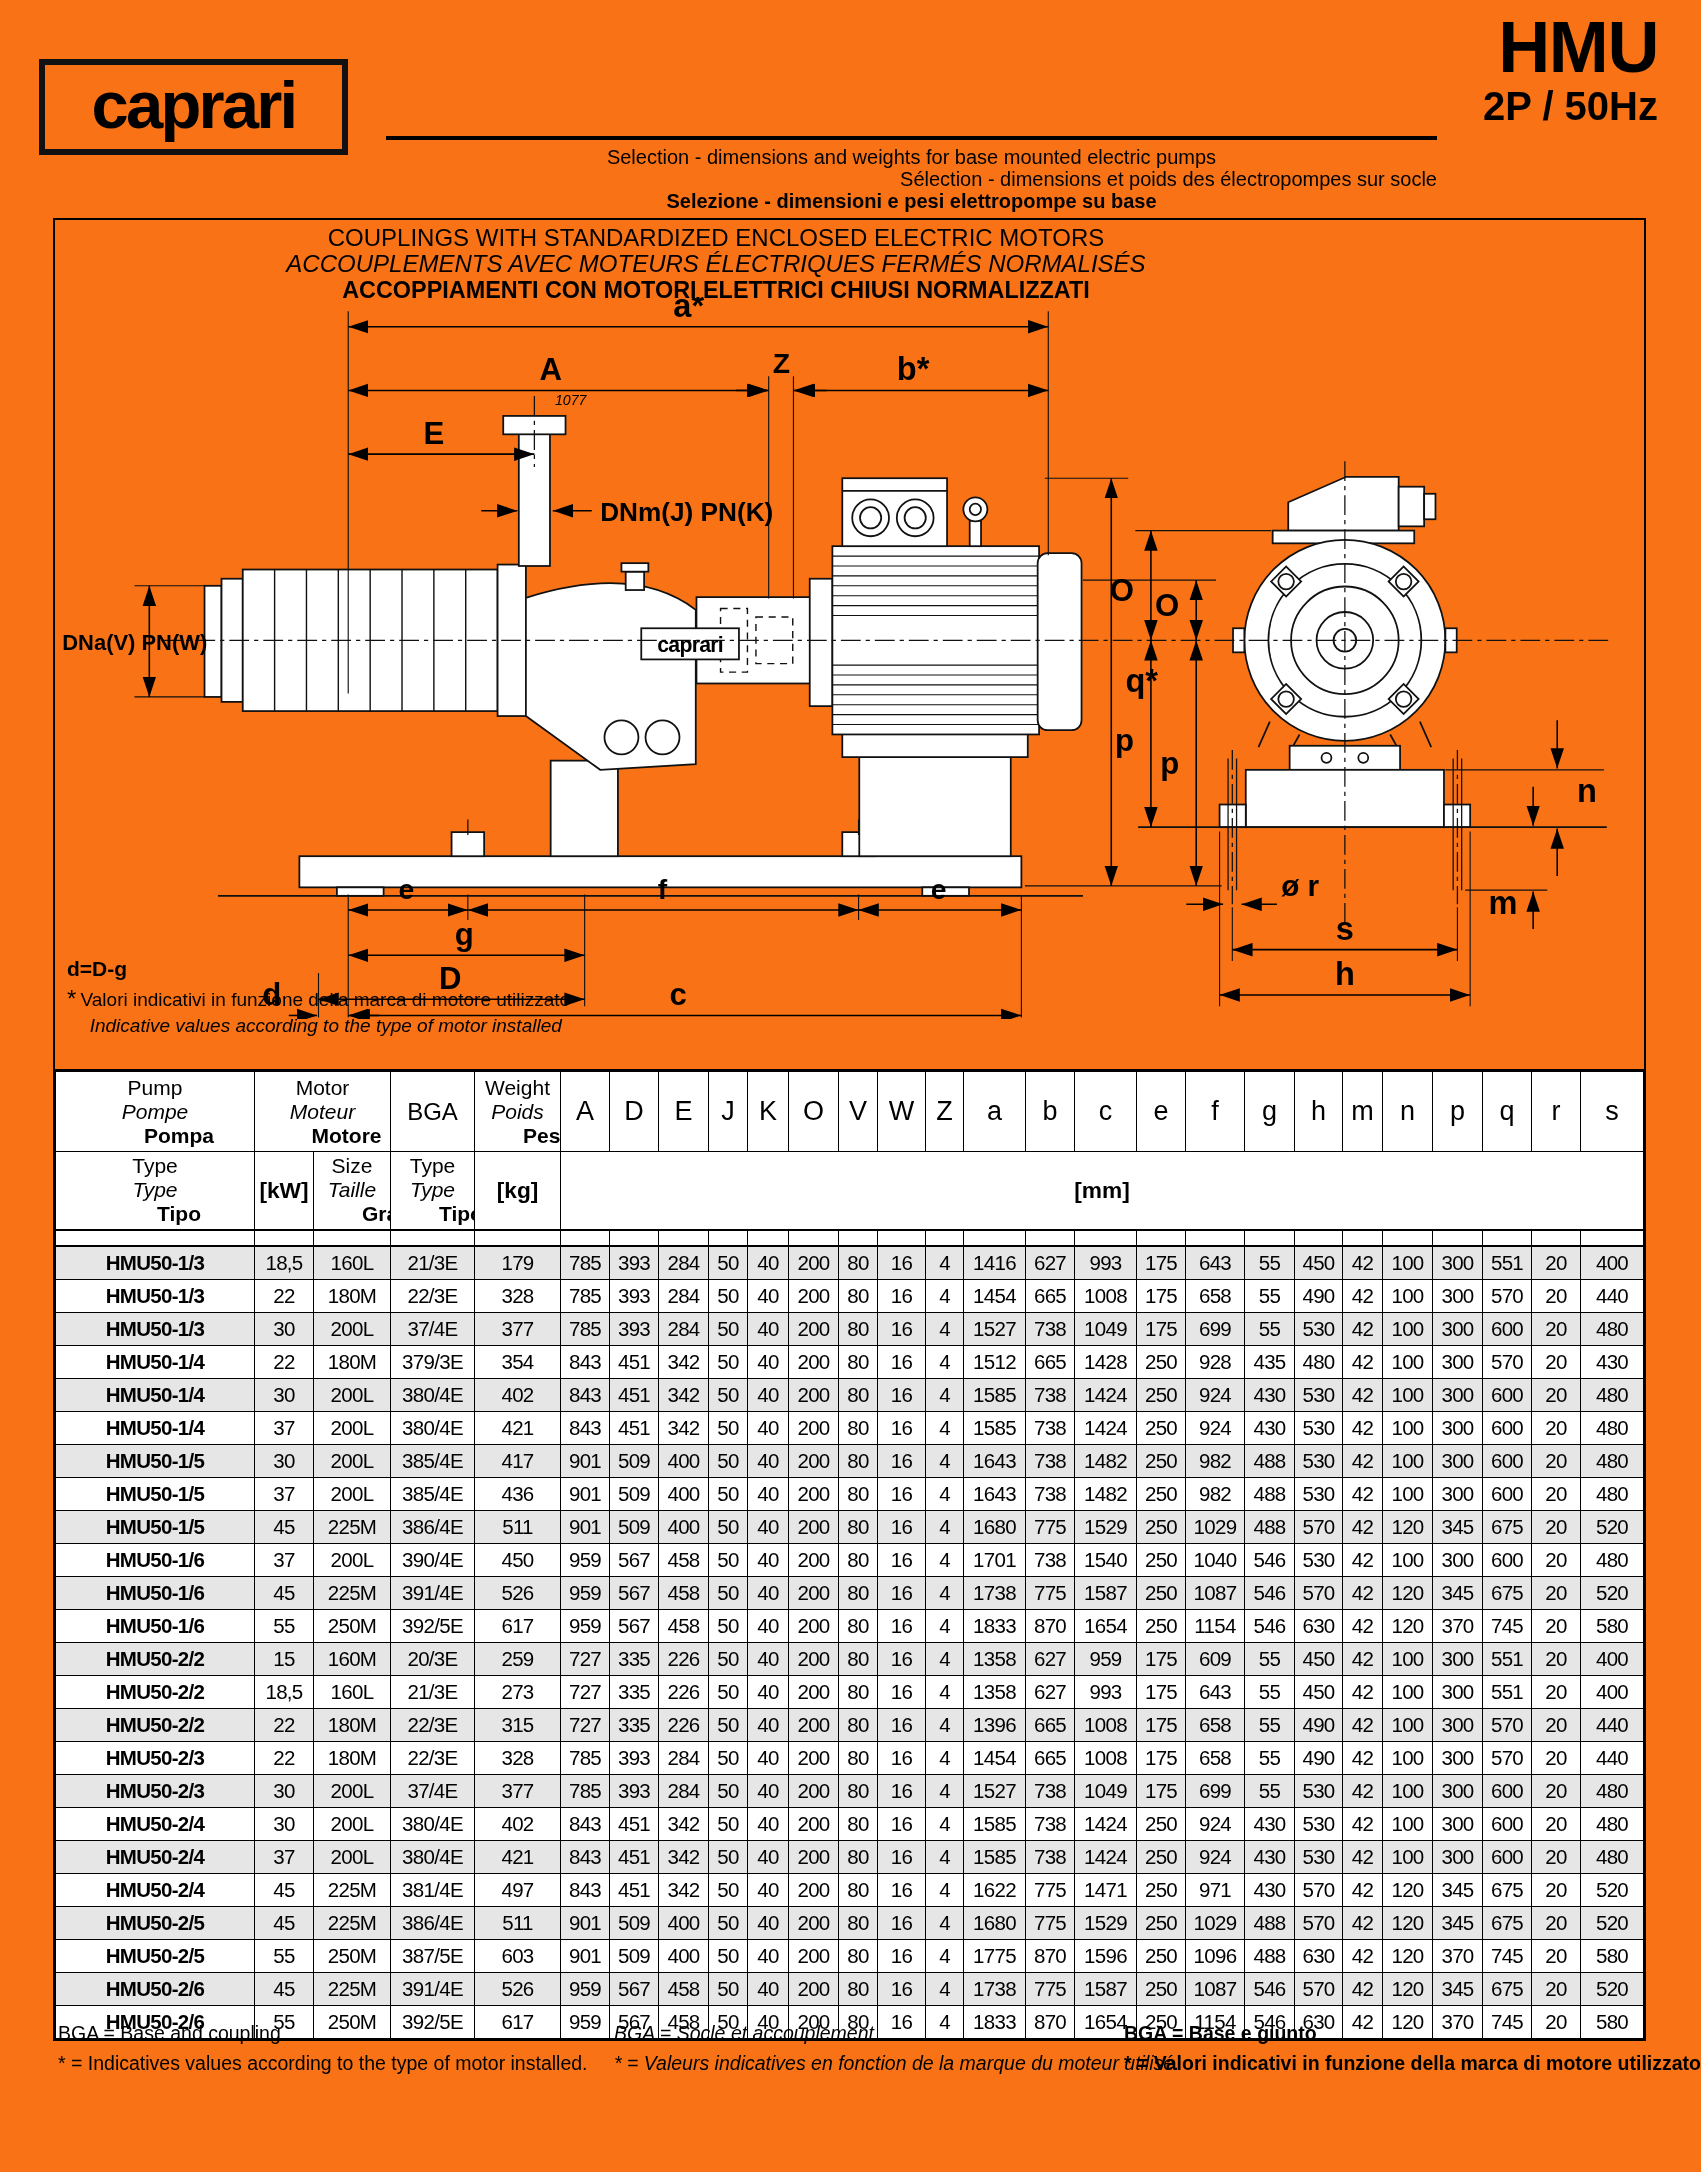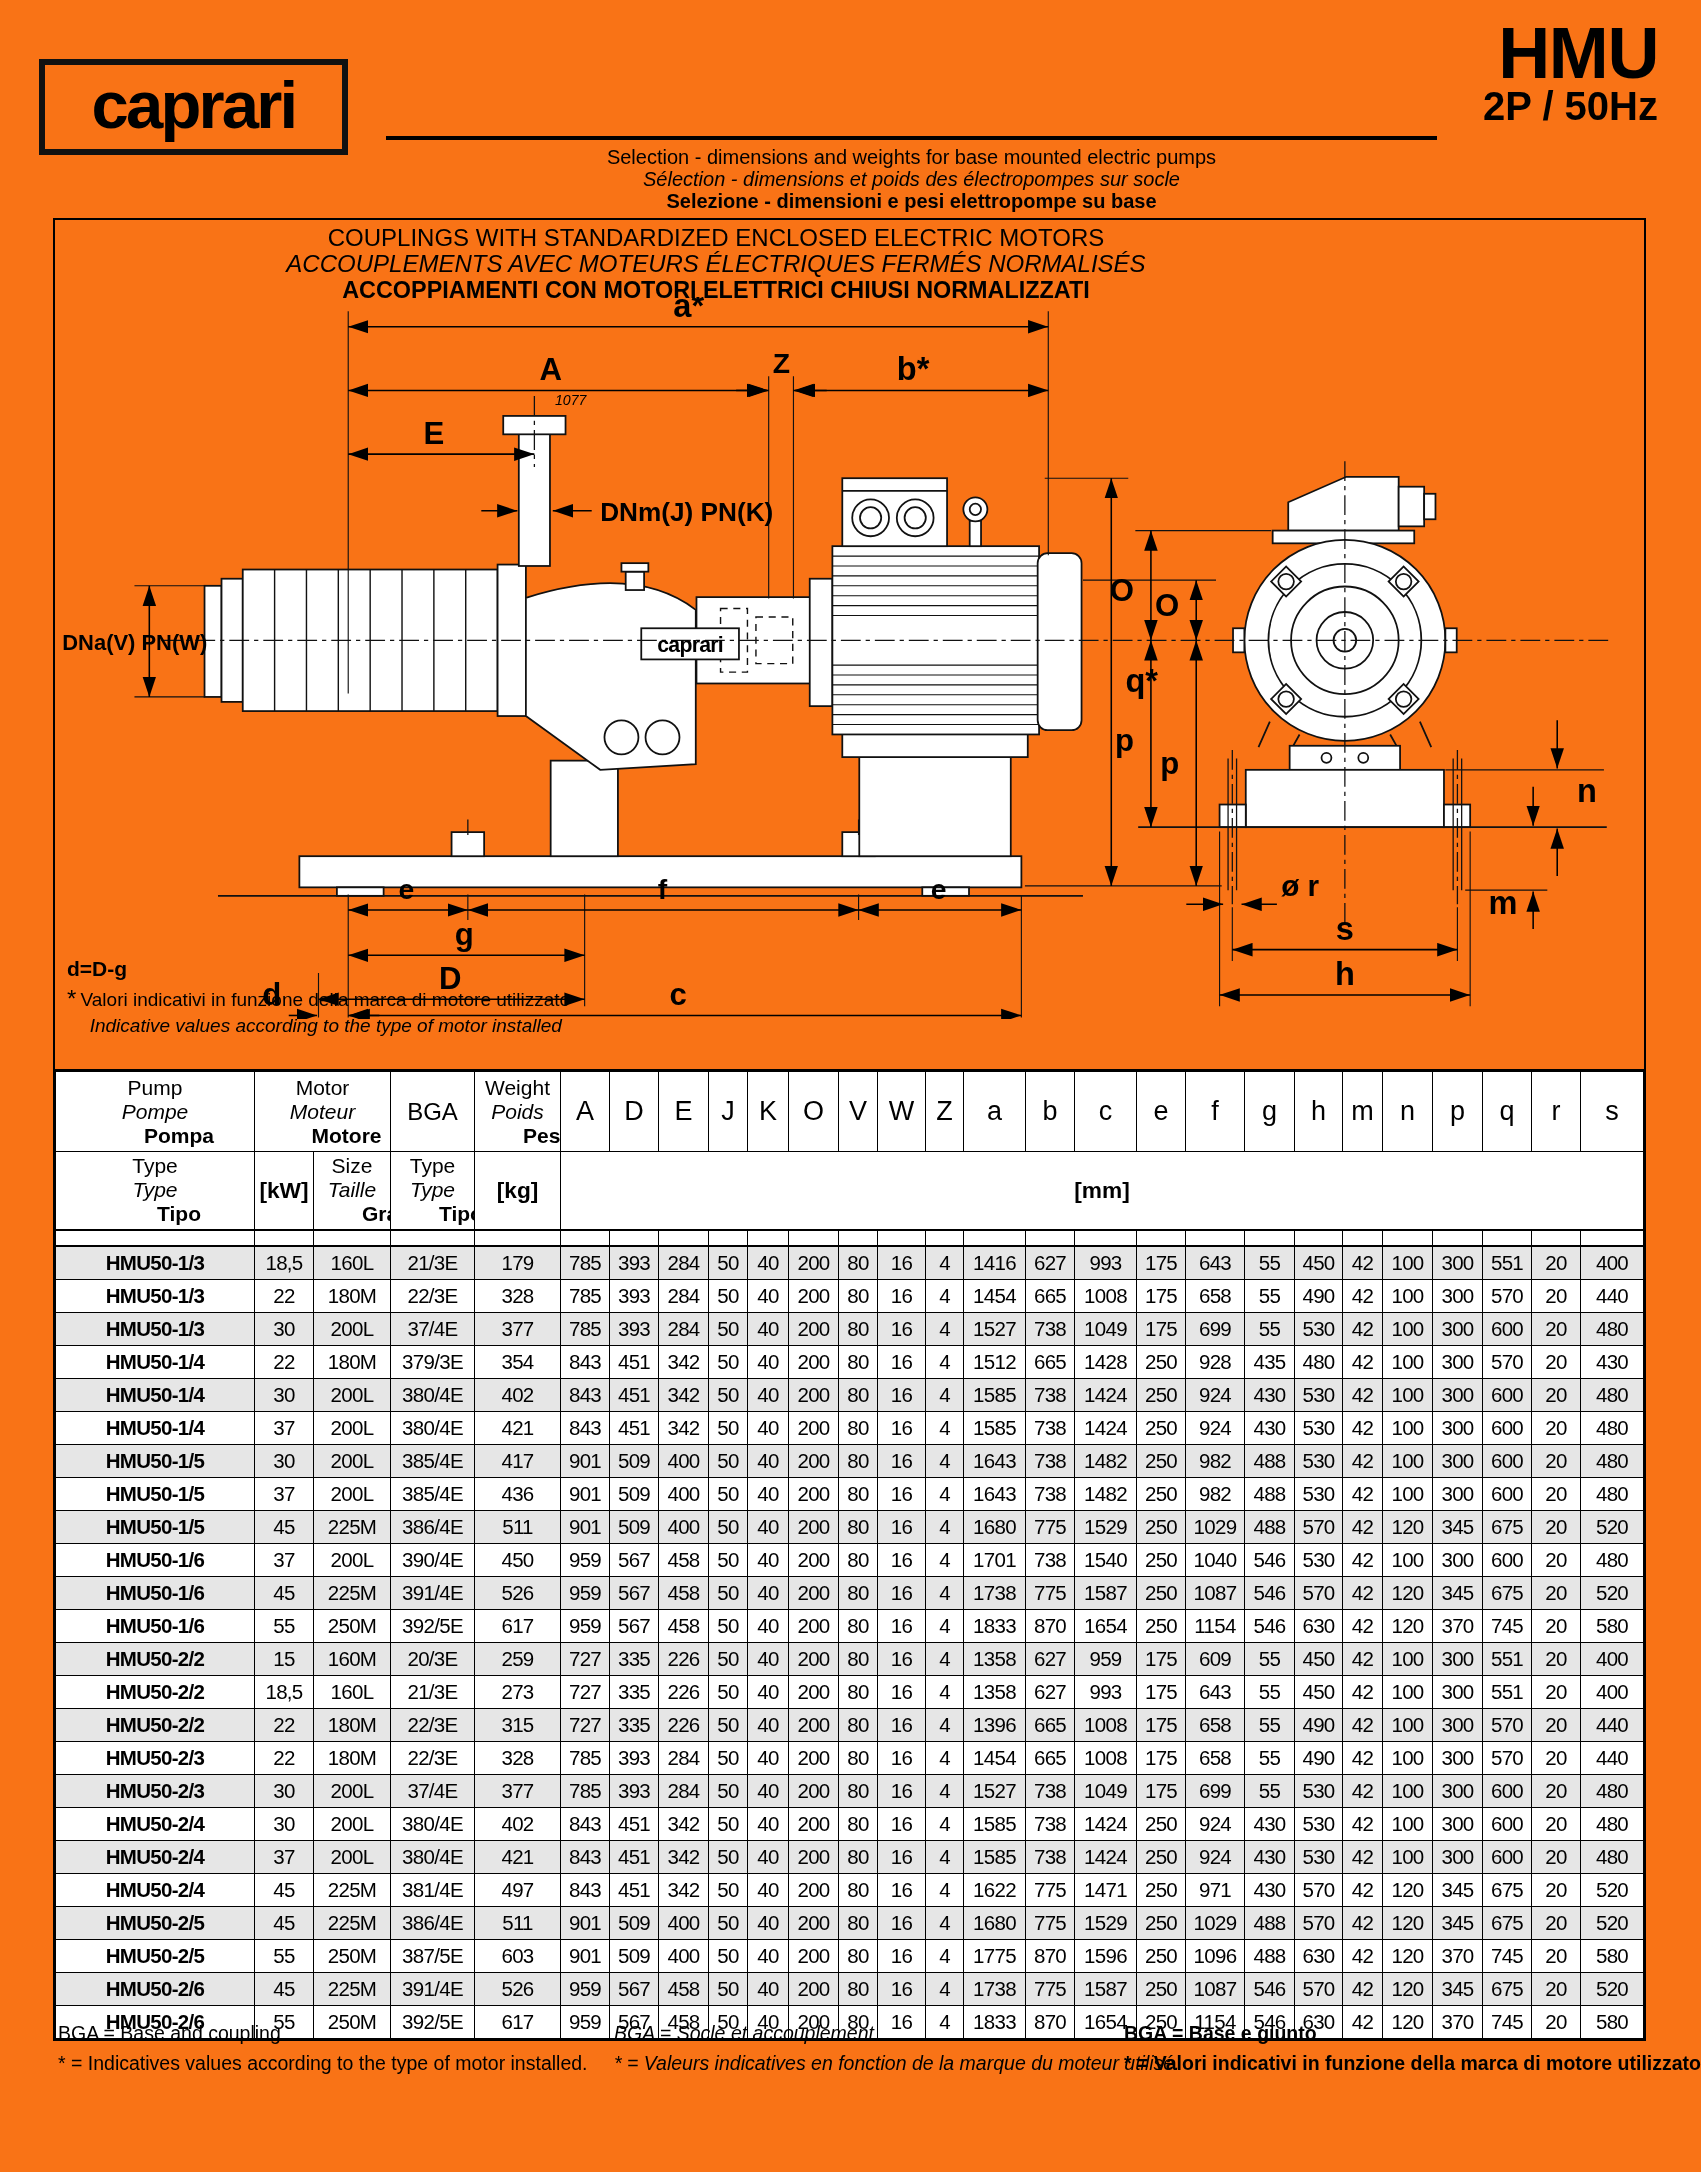--- a/index.html
+++ b/index.html
@@ -6,23 +6,23 @@
   .page{position:relative;width:1702px;height:2172px;background:#f97316;
         font-family:"Liberation Sans",sans-serif;color:#000;overflow:hidden;}
 
   
   .logo-box{position:absolute;left:39px;top:59px;width:297px;height:84px;
             border:6.4px solid #111;display:flex;align-items:center;justify-content:center;}
   .logo-text{font-size:67px;font-weight:bold;letter-spacing:-2.8px;margin-top:-5.7px;}
   .header-rule{position:absolute;left:386px;top:136px;width:1051px;height:4.2px;background:#000;}
   .subtitle{position:absolute;left:386px;top:146px;width:1051px;text-align:center;line-height:22px;}
   .subtitle .s1{font-size:20px;}
-  .subtitle .s2{font-size:20px;font-style:italic;}
+  .subtitle .s2{font-size:20px;text-align:right;}
   .subtitle .s3{font-size:20px;font-weight:bold;}
-  .hmu-title{position:absolute;right:44px;top:12px;font-size:72px;font-weight:bold;letter-spacing:-1.4px;}
+  .hmu-title{position:absolute;right:44px;top:6px;font-size:72px;font-weight:bold;letter-spacing:-1.4px;}
   .hmu-sub{position:absolute;right:44px;top:84px;font-size:40px;font-weight:bold;}
 
   
   .main-frame{position:absolute;left:53px;top:218px;width:1593px;height:1796px;border:2.1px solid #000;box-sizing:border-box;}
   .frame-titles{position:absolute;left:53px;top:225px;width:1326px;text-align:center;line-height:26px;}
   .frame-titles .t1{font-size:24px;}
   .frame-titles .t2{font-size:24px;font-style:italic;}
   .frame-titles .t3{font-size:23.4px;font-weight:bold;}
 
   .drawing-svg{position:absolute;left:55px;top:297px;}

